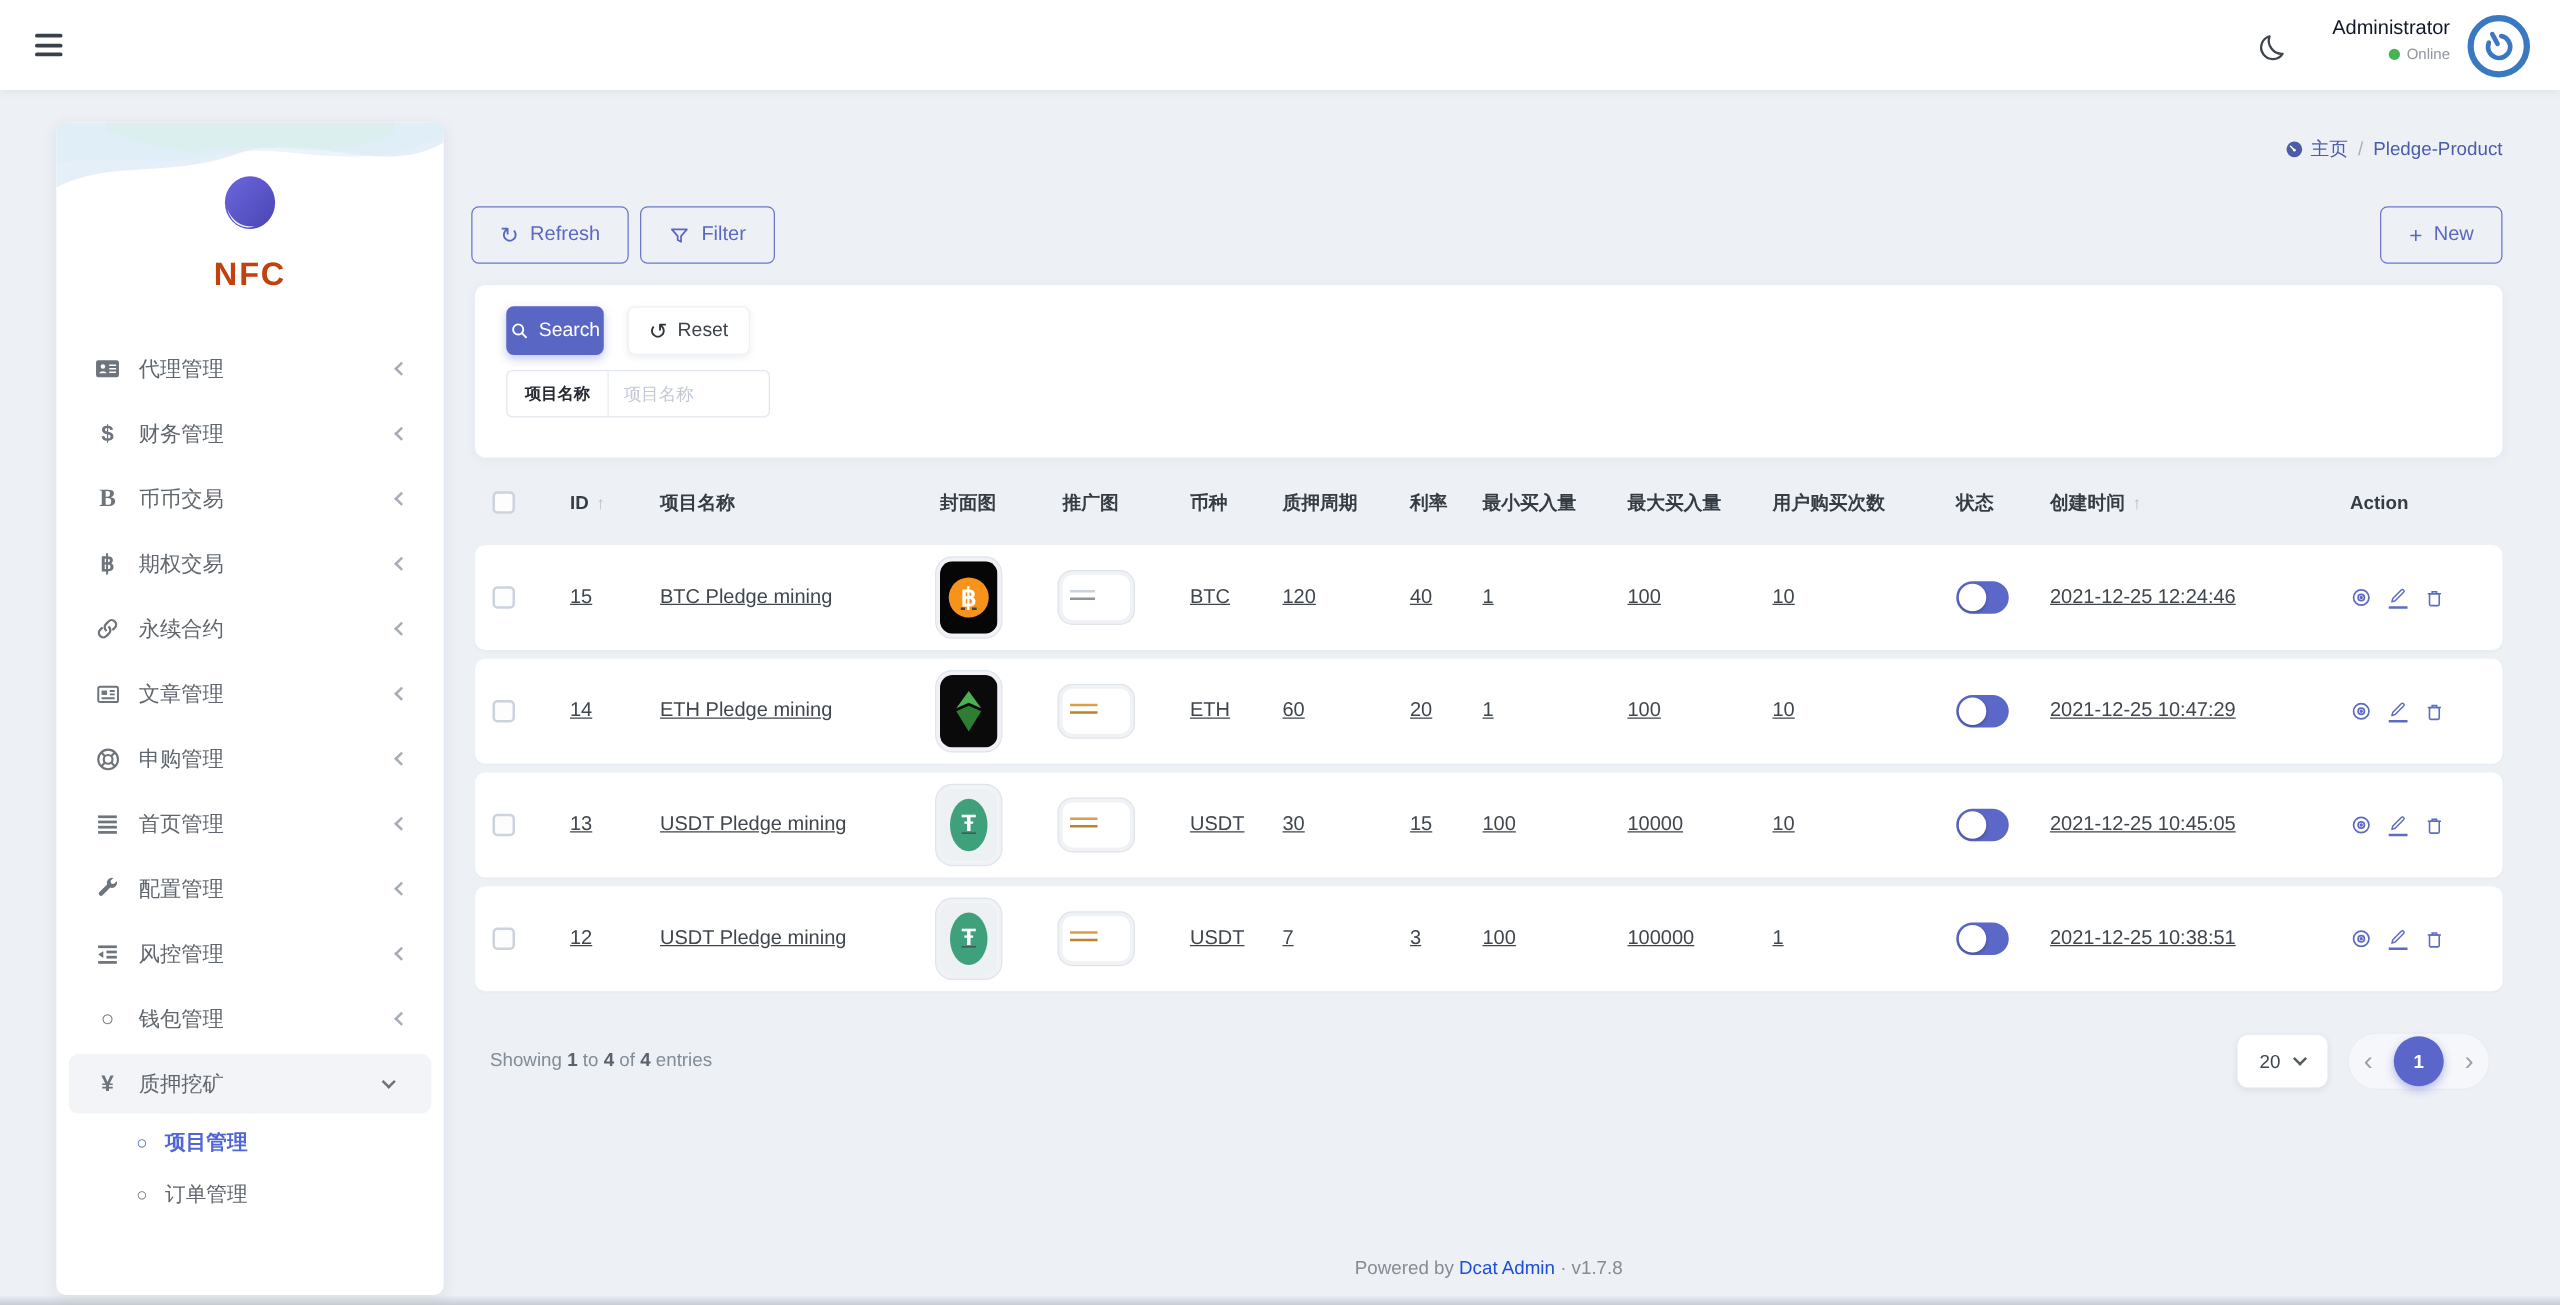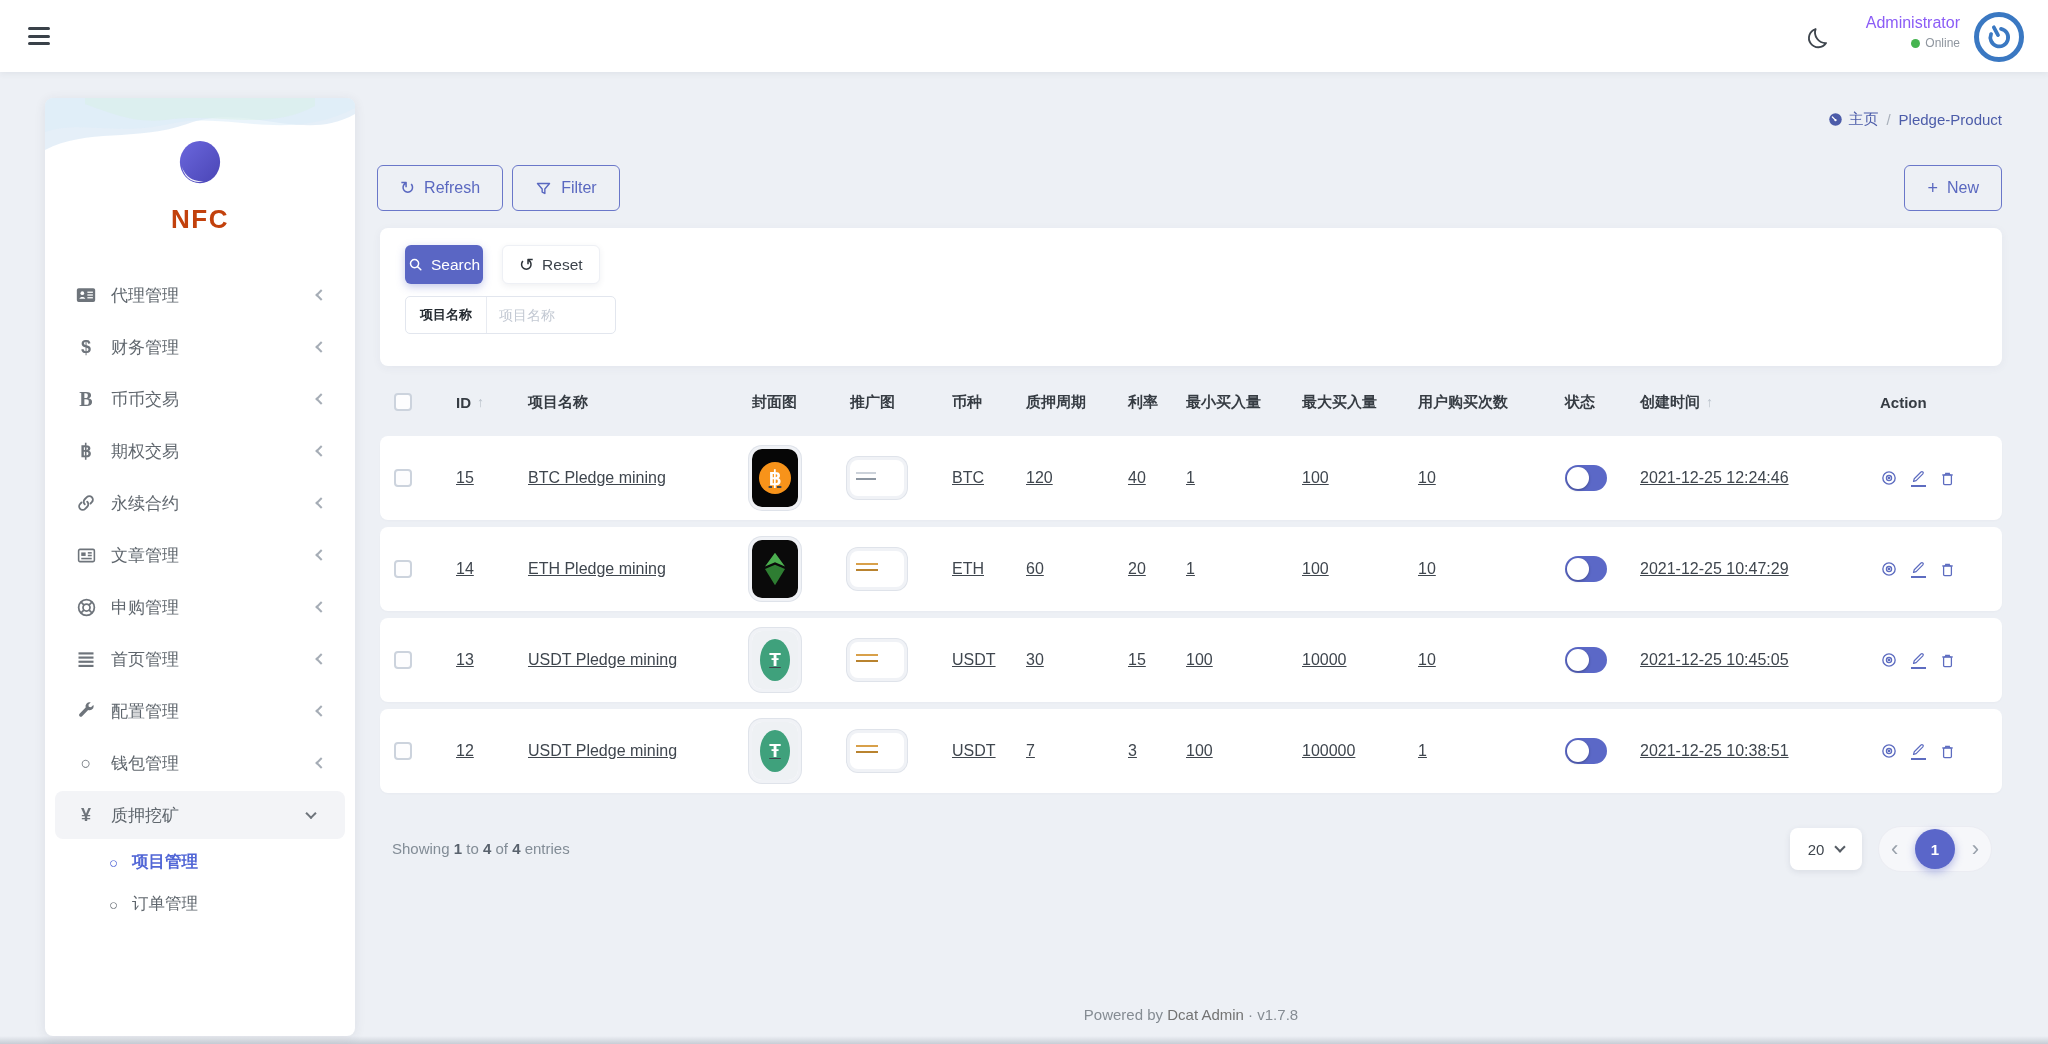--- a/index.html
+++ b/index.html
@@ -8,21 +8,21 @@
   #app { position:relative; width:2048px; height:1044px; background:#edf0f5; overflow:hidden; }
 
   
   .navbar { position:absolute; top:0; left:0; width:2048px; height:72px; background:#fff;
             box-shadow:0 2px 6px rgba(60,70,90,.07); z-index:20; }
   .hamburger { position:absolute; left:28px; top:27px; width:22px; height:18px; cursor:pointer;
                display:flex; flex-direction:column; justify-content:space-between; }
   .hamburger span { height:3px; background:#3a4149; border-radius:2px; }
   .moon { position:absolute; left:1802px; top:26px; width:26px; height:26px; cursor:pointer; }
   .userbox { position:absolute; right:88px; top:14px; text-align:right; cursor:pointer; }
-  .user-name { font-size:16px; color:#8b5cf6; }
+  .user-name { font-size:16px; color:#0f172a; }
   .user-status { margin-top:4px; font-size:12px; color:#8f969f; display:flex; align-items:center; gap:5px; justify-content:flex-end; }
   .dot-online { width:9px; height:9px; border-radius:50%; background:#46b450; }
   .avatar { position:absolute; right:24px; top:12px; width:50px; height:50px; border-radius:50%;
             background:#fff; border:5px solid #3a78c2; display:flex; align-items:center; justify-content:center; cursor:pointer; }
 
   
   .sidebar { position:absolute; left:45px; top:98px; width:310px; height:938px; background:#fff;
              border-radius:8px; box-shadow:0 2px 12px rgba(50,60,80,.09); overflow:hidden; z-index:10; }
   .wave { position:absolute; top:0; left:0; width:310px; height:78px; }
   .logo-circle { position:absolute; left:132px; top:42px; width:46px; height:46px; }
@@ -135,21 +135,21 @@
   .pager { position:absolute; left:1878px; top:826px; height:46px; width:114px; background:#f6f7fa;
            border:1px solid #ebecf2; border-radius:23px; display:flex; align-items:center;
            justify-content:space-between; padding:0 12px; }
   .pg-arrow { color:#99a1ab; font-size:22px; cursor:pointer; line-height:1; }
   .pg-num { width:40px; height:40px; border-radius:50%; background:#5a66c9; color:#fff; font-size:15px;
             font-weight:700; display:flex; align-items:center; justify-content:center; cursor:pointer;
             box-shadow:0 3px 8px rgba(90,102,201,.45); }
 
   .page-footer { position:absolute; left:380px; top:1006px; width:1622px; text-align:center;
                  font-size:15px; color:#858c93; }
-  .brand { color:#737373; cursor:pointer; }
+  .brand { color:#1d4ed8; cursor:pointer; }
   .bottom-edge { position:absolute; left:0; bottom:0; width:2048px; height:8px;
                  background:linear-gradient(rgba(130,140,155,0), rgba(130,140,155,.35)); }
 
   svg { display:block; }
 </style>
 </head>
 <body>
 
 <div id="app">
 
@@ -296,20 +296,33 @@
       <div class="menu-item">
         <span class="mi-icon">
           <svg width="20" height="20" viewBox="0 0 24 24" fill="#6e747b">
             <path d="M21.2 6.2a5 5 0 0 1-6.6 4.7L7.3 18.2a2.1 2.1 0 0 1-3-3l7.3-7.3a5 5 0 0 1 6.1-6.3L14.9 4.4l.5 2.6 2.6.5 2.8-2.8c.3.5.4 1 .4 1.5z"></path>
           </svg>
         </span>
         <span>配置管理</span>
         <span class="chev left"></span>
       </div>
 
+      <div class="menu-item">
+        <span class="mi-icon">
+          <svg width="20" height="20" viewBox="0 0 24 24" fill="#6e747b">
+            <rect x="3" y="4" width="18" height="2.6"></rect>
+              <rect x="11" y="9" width="10" height="2.6"></rect>
+            <rect x="11" y="14" width="10" height="2.6"></rect>
+              <rect x="3" y="19" width="18" height="2.6"></rect>
+            <path d="M8 9.5v6.5L3 12.8z"></path>
+          </svg>
+        </span>
+        <span>风控管理</span>
+        <span class="chev left"></span>
+      </div>
 
       <div class="menu-item">
         <span class="mi-icon">○</span>
         <span>钱包管理</span>
         <span class="chev left"></span>
       </div>
 
       <div class="menu-item expanded">
         <span class="mi-icon">¥</span>
         <span>质押挖矿</span>

